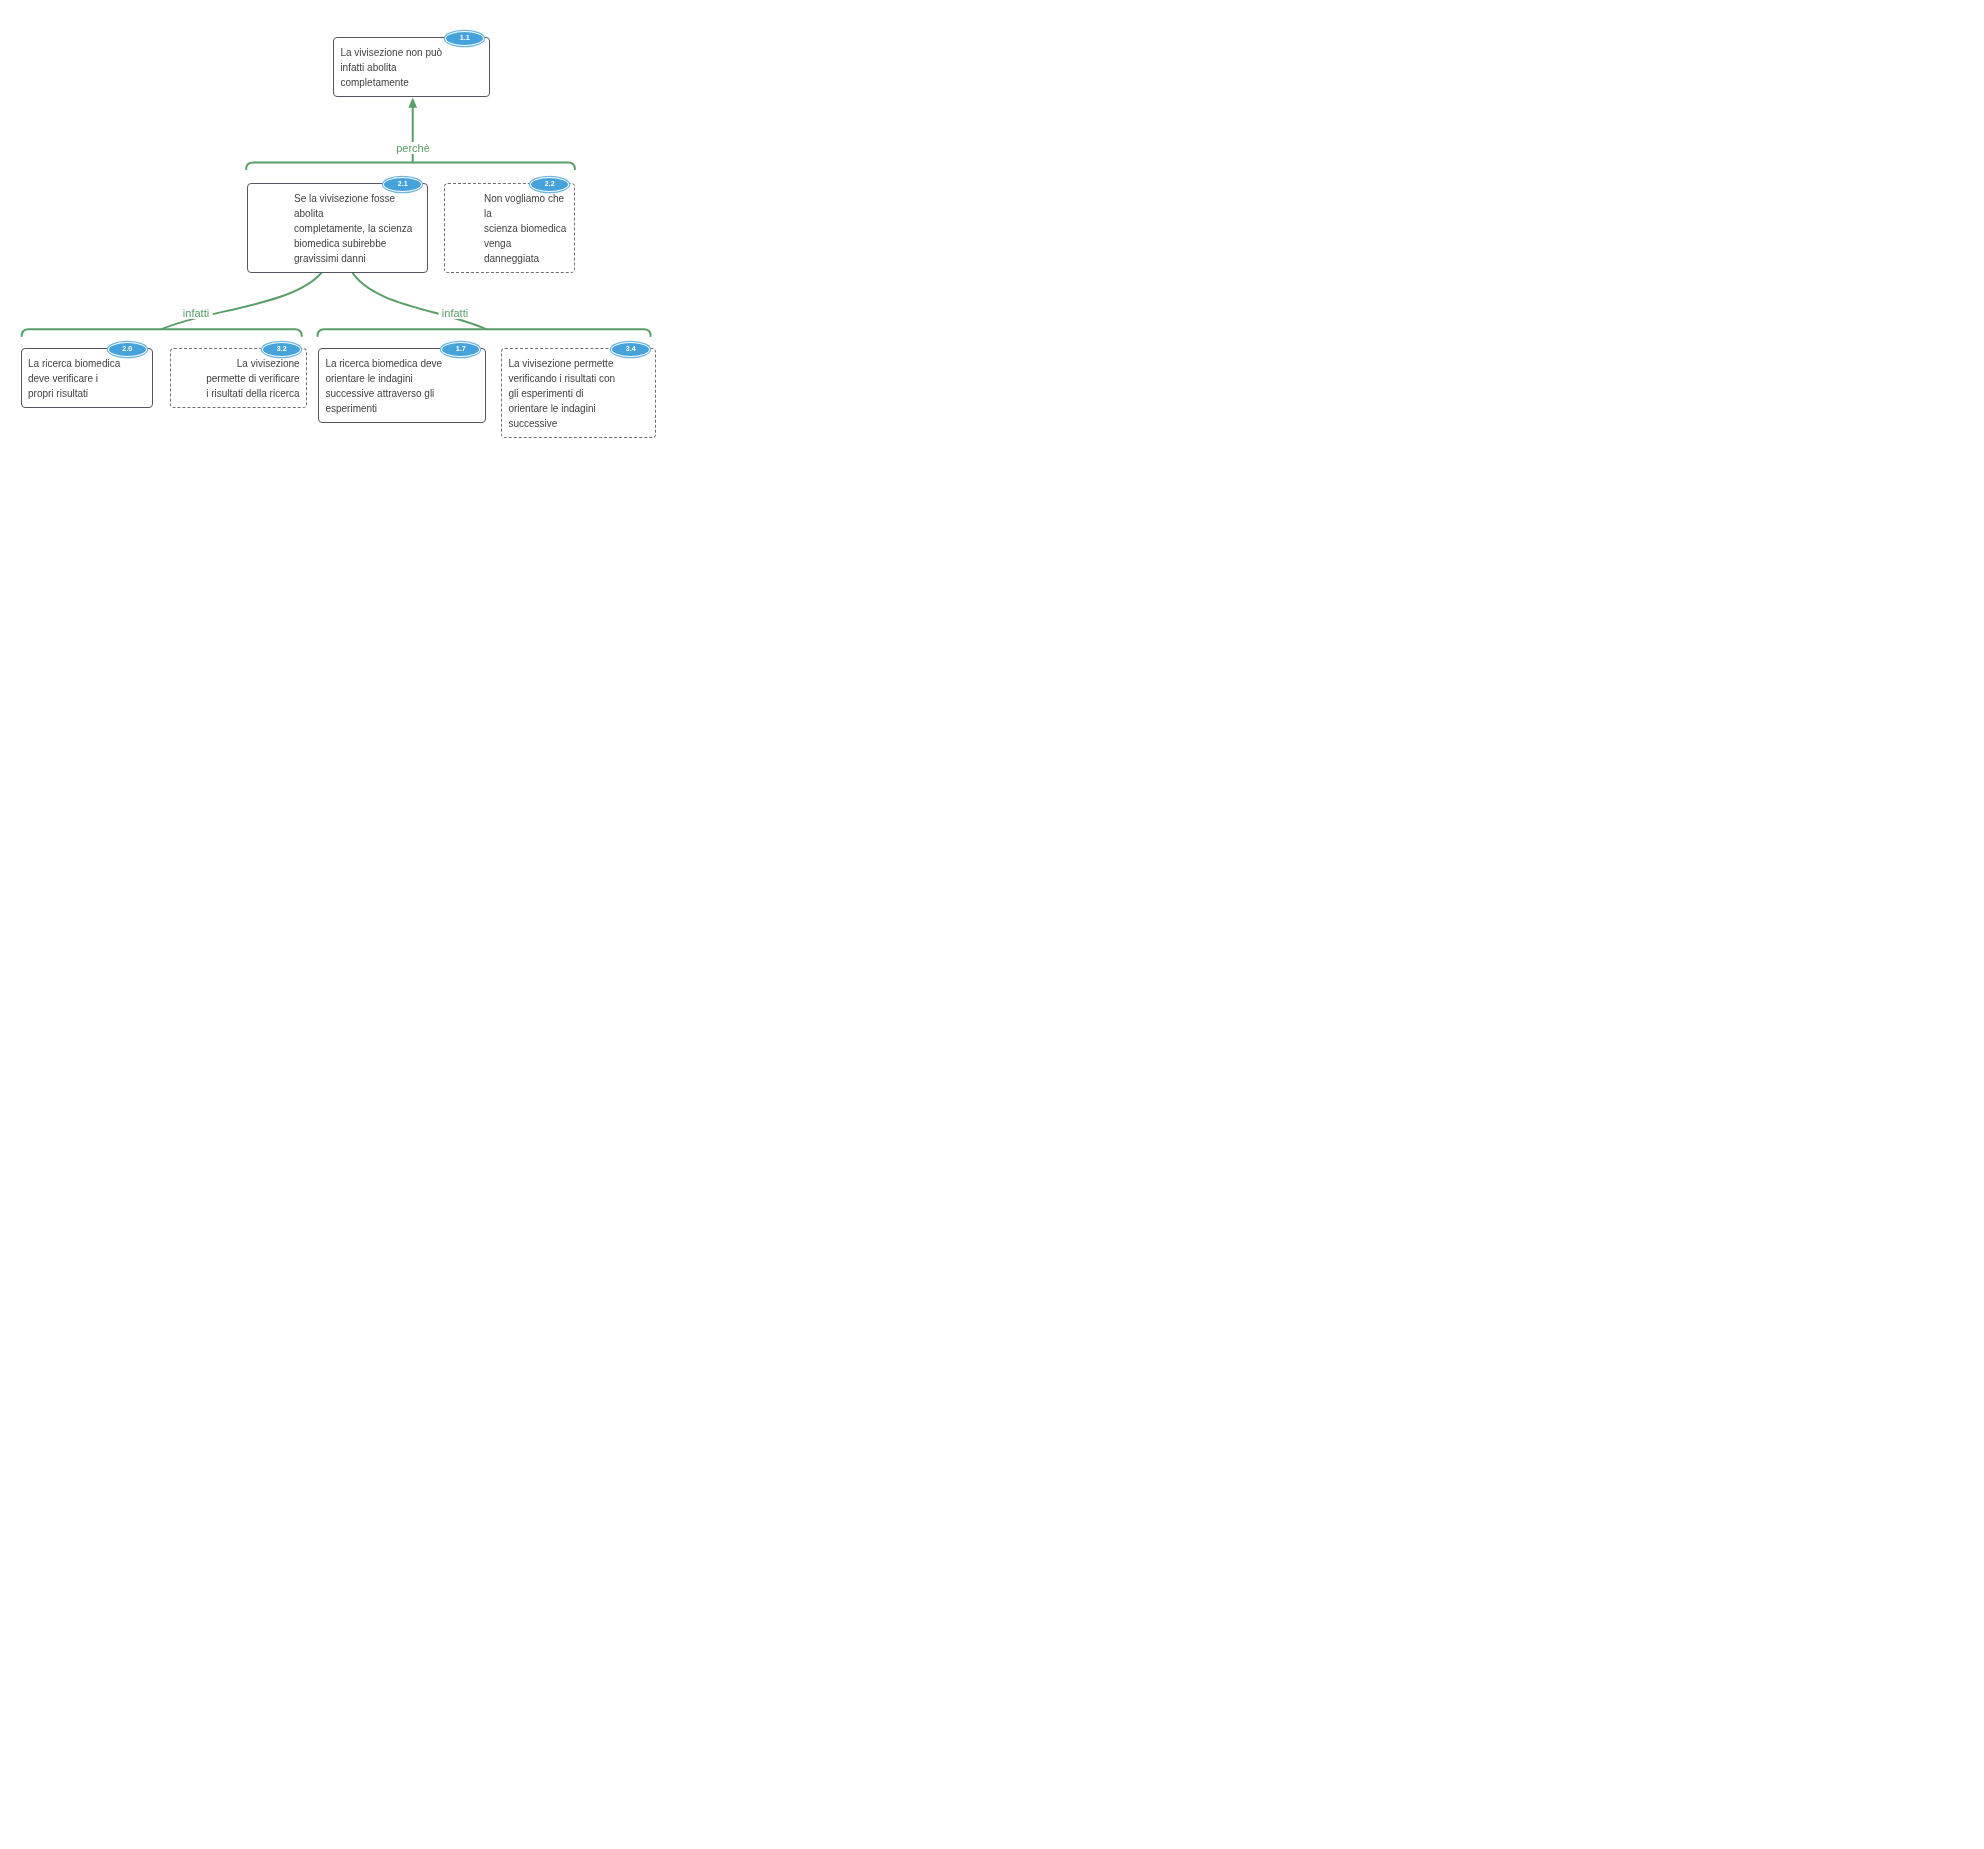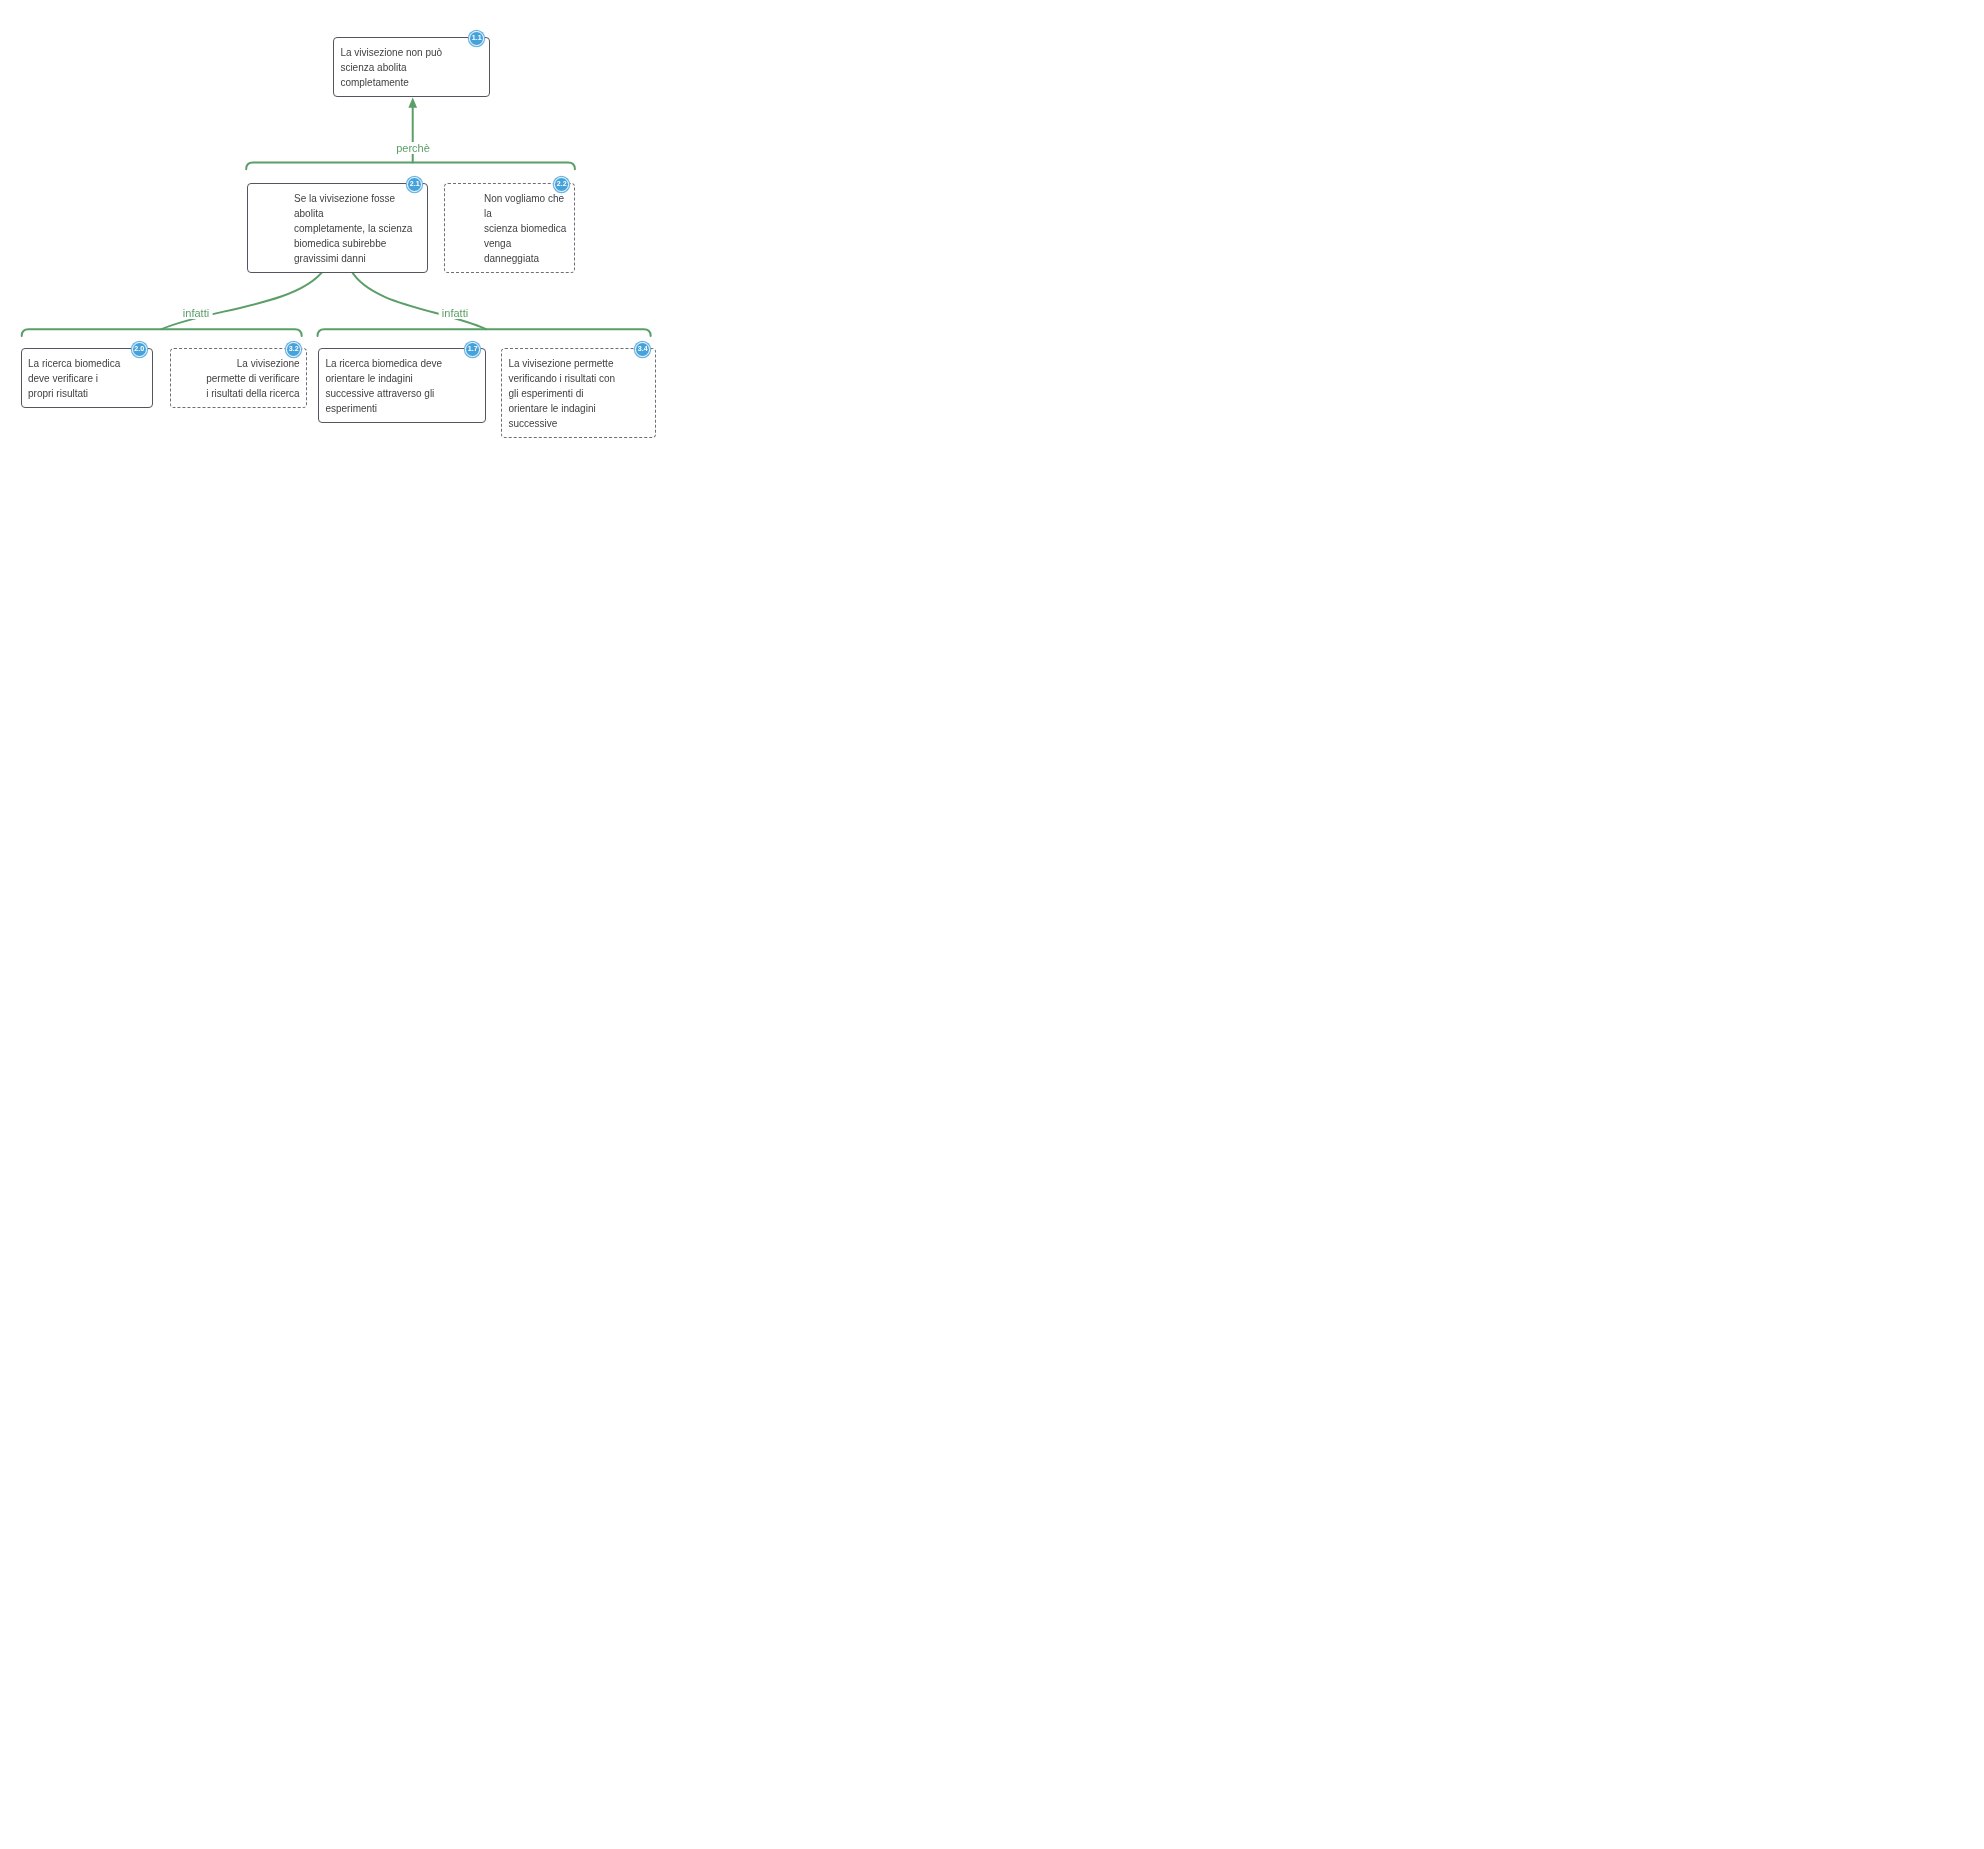--- a/index.html
+++ b/index.html
@@ -38,21 +38,21 @@
     color: var(--text, #3f3f43);
   }
   .node.dashed {
     border: 0.8px dashed var(--box-border-dashed, #6e6e78);
   }
   .node-text { white-space: pre-line; }
   .badge {
     position: absolute;
     top: -7.5px;
     right: 4.8px;
-    width: 15px;
+    width: 39px;
     height: 15px;
     border-radius: 50%;
     background: var(--badge-blue, #45a2da);
     color: #ffffff;
     font-weight: bold;
     font-size: 7.1px;
     display: flex;
     align-items: center;
     justify-content: center;
     border: 1.2px solid #ffffff;
@@ -89,21 +89,21 @@
     <polygon class="fillgreen" points="884,652 872,678 896,678"></polygon>
   </svg>
 
   <div class="clabel" style="left:413px; top:148px;">perchè</div>
   <div class="clabel" style="left:196px; top:313px;">infatti</div>
   <div class="clabel" style="left:455px; top:313px;">infatti</div>
 
   <div class="node" style="left:333px; top:37px; width:157px; min-height:60px;">
     <div class="badge">1.1</div>
     <div class="node-text">La vivisezione non può
-scienza abolita
+infatti abolita
 completamente</div>
   </div>
 
   <div class="node" style="left:247px; top:183px; width:181px; min-height:75px;padding-left:46px;">
     <div class="badge">2.1</div>
     <div class="node-text">Se la vivisezione fosse abolita
 completamente, la scienza
 biomedica subirebbe
 gravissimi danni</div>
   </div>

